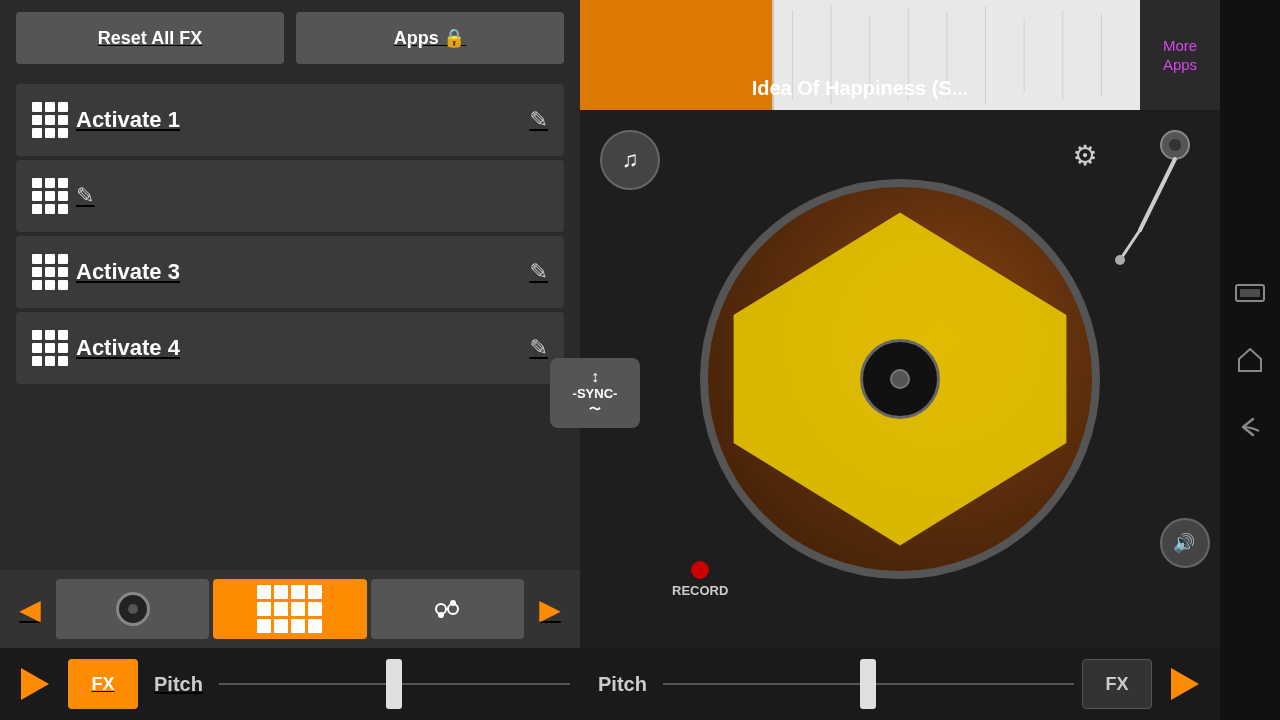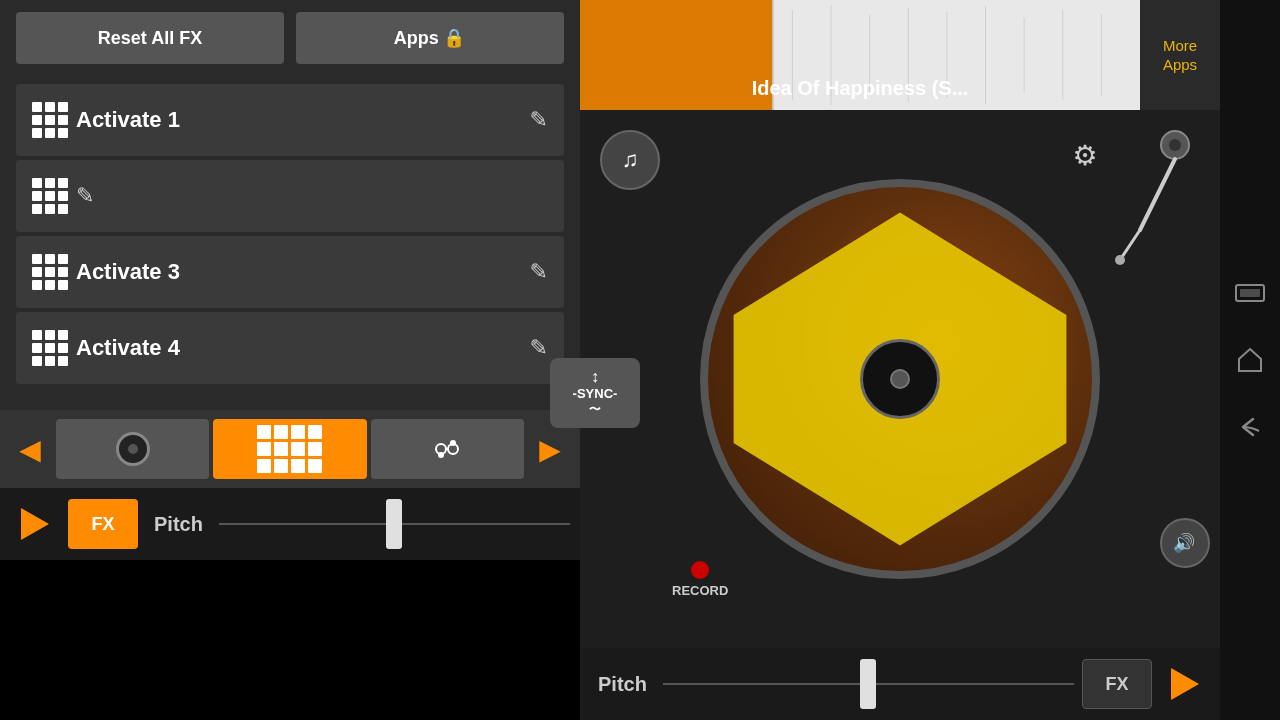--- a/index.html
+++ b/index.html
@@ -9,24 +9,25 @@
       background: #000;
       font-family: Arial, sans-serif;
       overflow: hidden;
       display: flex;
       flex-direction: row;
     }
 
     
     .left-panel {
       width: 580px;
-      height: 560px;
+      height: 720px;
       background: #2a2a2a;
       display: flex;
       flex-direction: column;
+      text-decoration: underline;
     }
 
     .top-buttons {
       display: flex;
       flex-direction: row;
       padding: 12px 16px;
       gap: 12px;
       background: #2a2a2a;
     }
 
@@ -273,21 +274,21 @@
       color: #fff;
       font-size: 20px;
       font-weight: bold;
       white-space: nowrap;
     }
 
     .more-apps-btn {
       width: 80px;
       background: #2a2a2a;
       border: none;
-      color: #eab308;
+      color: #d946ef;
       font-size: 15px;
       cursor: pointer;
       display: flex;
       align-items: center;
       justify-content: center;
       text-align: center;
       line-height: 1.3;
       padding: 8px;
     }
 

